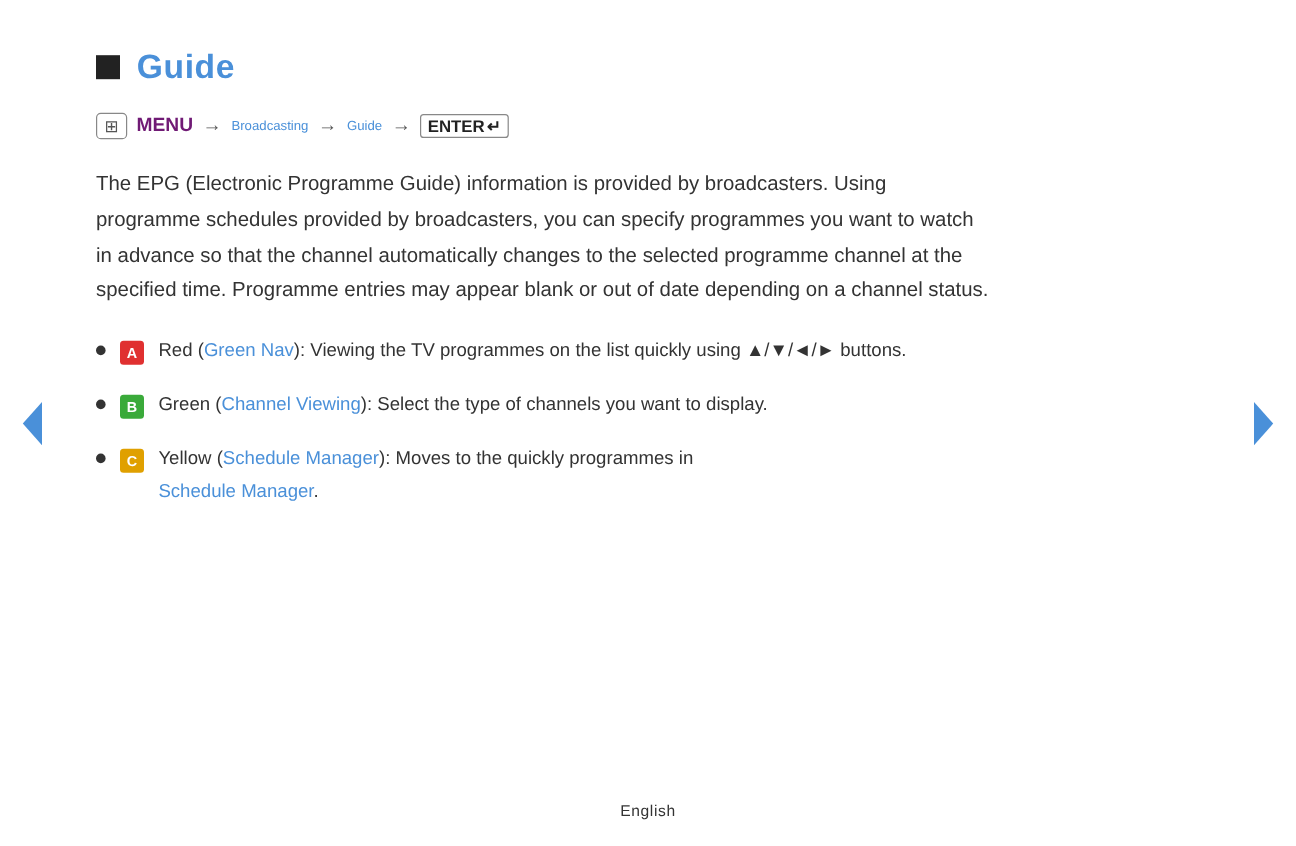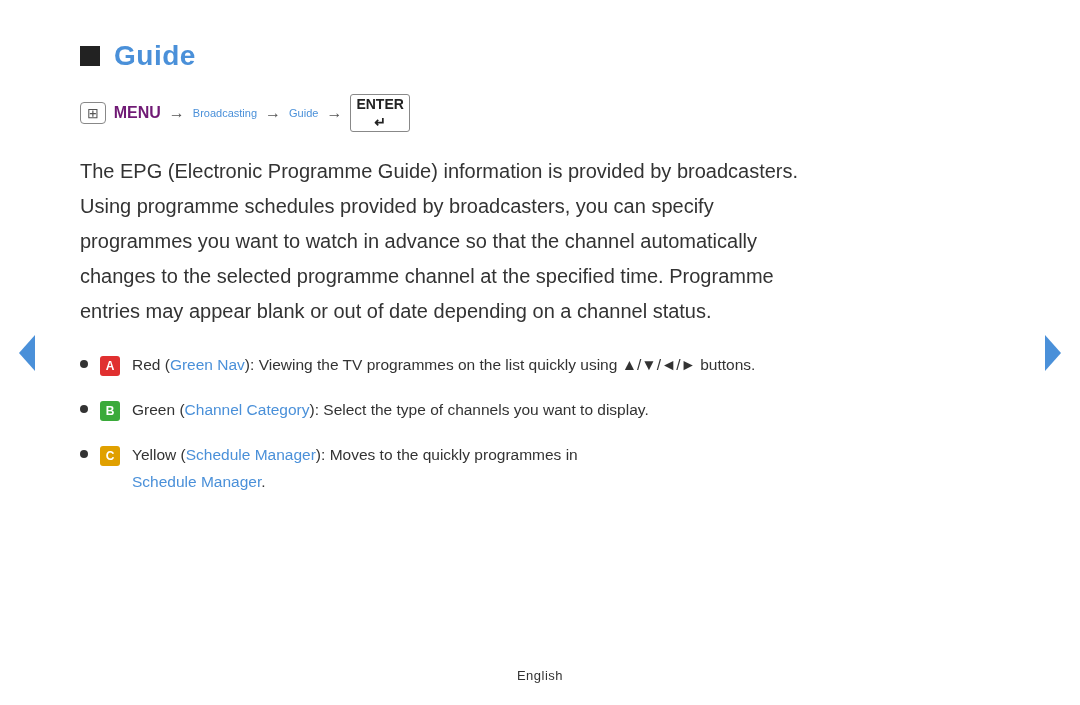--- a/index.html
+++ b/index.html
@@ -87,25 +87,24 @@
     .enter-box {
       border: 1.5px solid #888;
       border-radius: 3px;
       padding: 1px 5px;
       font-size: 14px;
       color: #222;
       font-weight: 700;
       display: inline-flex;
       align-items: center;
       gap: 2px;
-      flex-direction: column;
     }
 
     .description-text {
-      font-size: 20px;
+      font-size: 17px;
       line-height: 1.75;
       color: #333;
       margin-bottom: 22px;
       max-width: 870px;
     }
 
     .bullet-list {
       list-style: none;
       padding: 0;
       margin: 0;
@@ -242,21 +241,21 @@
         <span>Red</span>
         (<span class="text-blue">Green Nav</span>)<span>: Viewing the TV programmes on the list quickly using ▲/▼/◄/► buttons.</span>
       </span>
     </li>
 
     <li>
       <span class="bullet-dot"></span>
       <span class="color-badge badge-green">B</span>
       <span class="li-content">
         <span>Green</span>
-        (<span class="text-blue">Channel Category</span>)<span>: Select the type of channels you want to display.</span>
+        (<span class="text-blue">Channel Viewing</span>)<span>: Select the type of channels you want to display.</span>
       </span>
     </li>
 
     <li>
       <span class="bullet-dot"></span>
       <span class="color-badge badge-yellow">C</span>
       <span class="li-content">
         <span>Yellow</span>
         (<span class="text-blue">Schedule Manager</span>)<span>: Moves to the quickly programmes in</span>
         <br>

